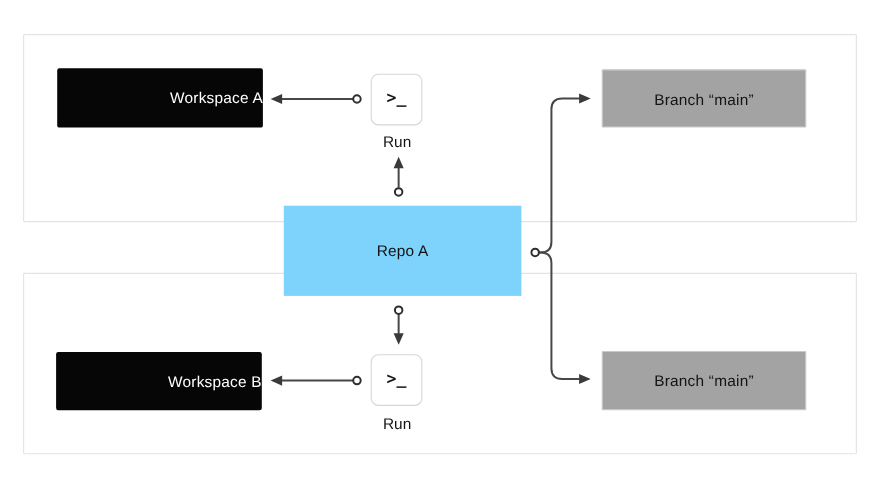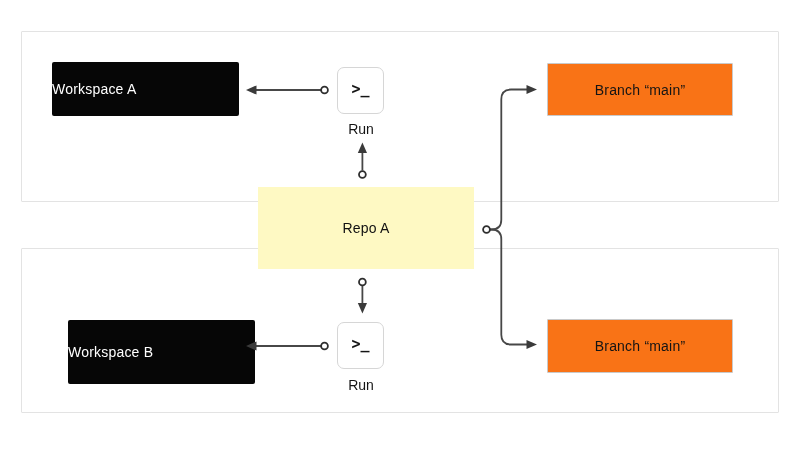--- a/index.html
+++ b/index.html
@@ -19,27 +19,27 @@
     box-sizing: border-box;
     border-radius: 1px;
   }
   #frame-top    { left: 21px; top: 31px;  width: 758px; height: 171px; }
   #frame-bottom { left: 21px; top: 248px; width: 758px; height: 165px; }
 
   .workspace-box {
     position: absolute;
     background: #060606;
     color: #ffffff;
-    display: flex; align-items: center; justify-content: flex-start;
+    display: flex; align-items: center; justify-content: flex-end;
     font-size: 14px; font-weight: 500; letter-spacing: 0.2px;
     border-radius: 2px;
     box-sizing: border-box;
   }
   #workspace-a { left: 52px; top: 62px;  width: 187px; height: 54px; }
-  #workspace-b { left: 68px; top: 320px; width: 187px; height: 64px; }
+  #workspace-b { left: 51px; top: 320px; width: 187px; height: 53px; }
 
   .terminal-box {
     position: absolute;
     width: 47px; height: 47px;
     background: #ffffff;
     border: 1.5px solid #d6d6d6;
     border-radius: 7px;
     box-sizing: border-box;
     display: flex; align-items: center; justify-content: center;
   }
@@ -59,30 +59,30 @@
     font-size: 14px; font-weight: 400;
     color: #141414;
     line-height: 14px;
   }
   #run-top    { left: 331px; top: 122px; }
   #run-bottom { left: 331px; top: 378px; }
 
   .repo-box {
     position: absolute;
     left: 258px; top: 187px; width: 216px; height: 82px;
-    background: #fef9c3;
+    background: #7dd3fc;
     display: flex; align-items: center; justify-content: center;
     font-size: 14px; font-weight: 500; color: #111111;
     letter-spacing: 0.2px;
   }
 
   .branch-box {
     position: absolute;
     width: 186px;
-    background: #f97316;
+    background: #a3a3a3;
     border: 1px solid #c9c9c9;
     box-sizing: border-box;
     display: flex; align-items: center; justify-content: center;
     font-size: 14px; font-weight: 400; color: #141414;
     letter-spacing: 0.2px;
     border-radius: 1px;
   }
   #branch-top    { left: 547px; top: 63px;  height: 53px; }
   #branch-bottom { left: 547px; top: 319px; height: 54px; }
 

